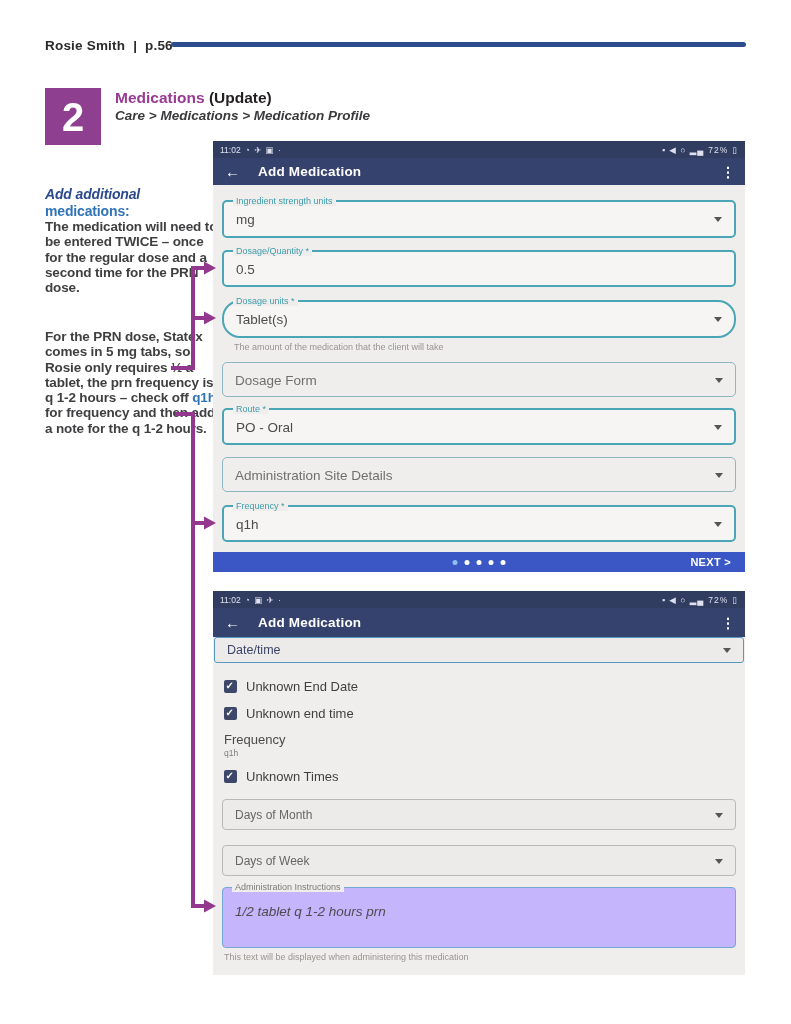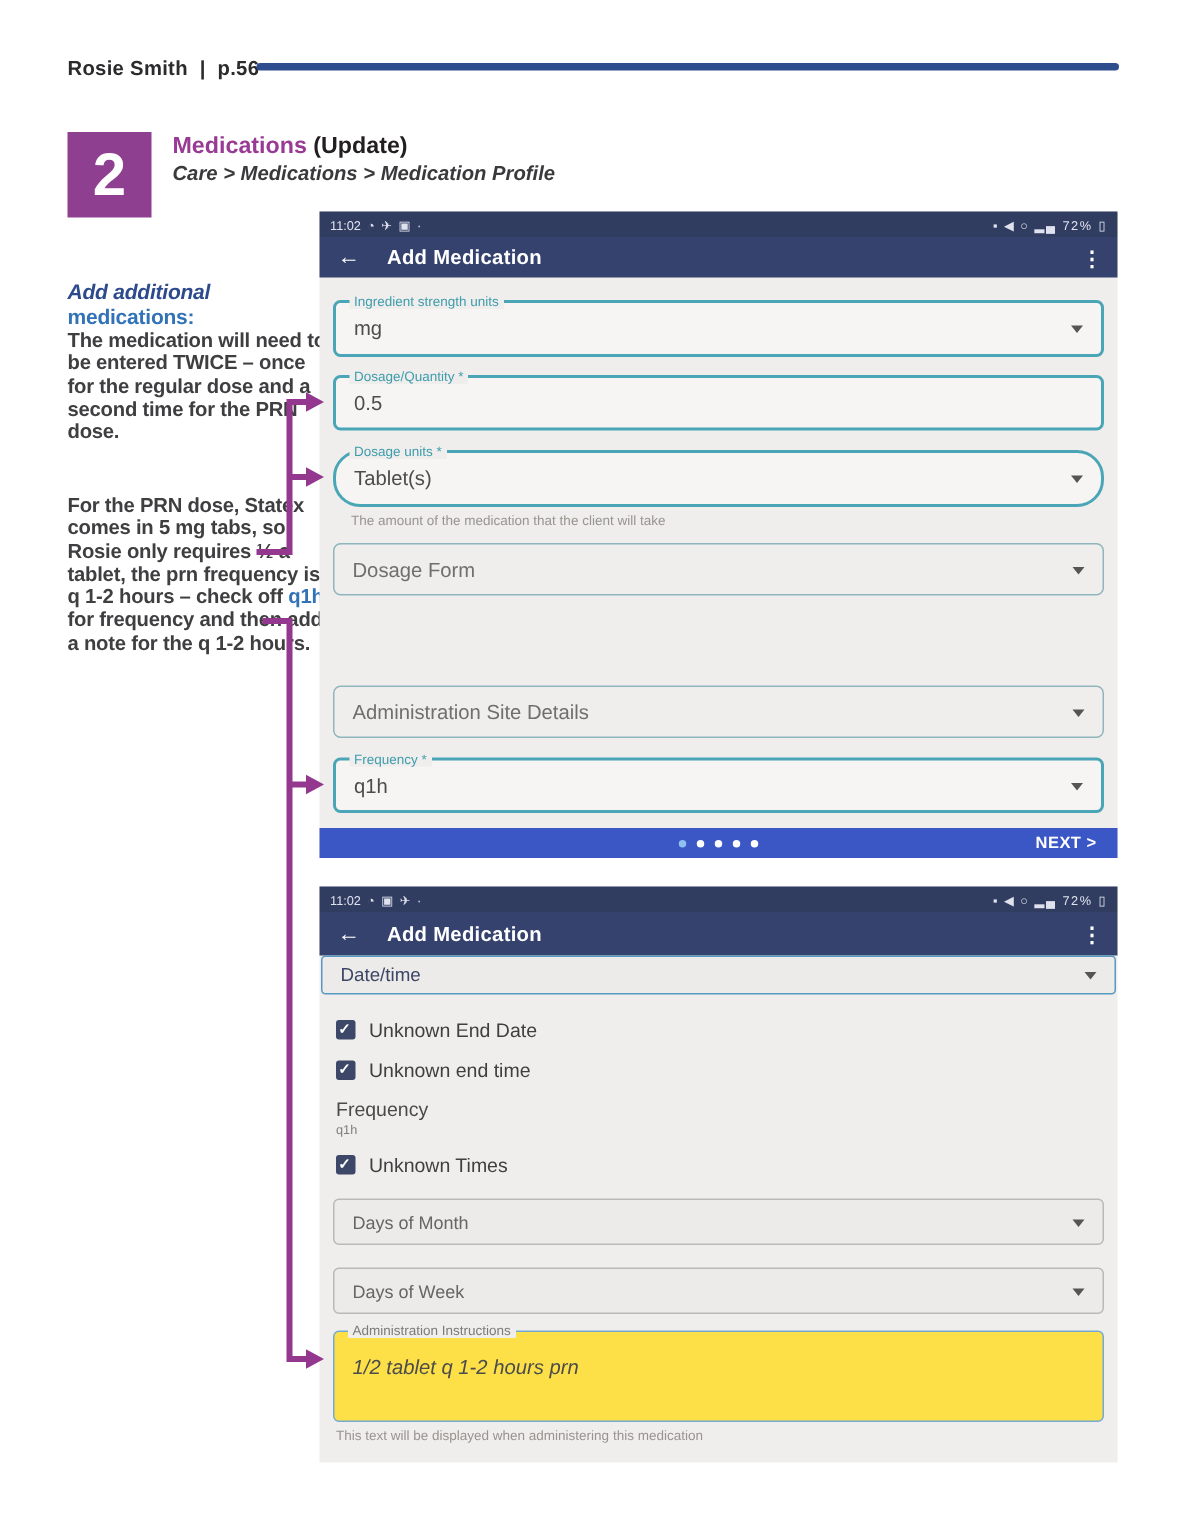--- a/index.html
+++ b/index.html
@@ -59,21 +59,21 @@
   .fld-dt { left:1px; width:530px; border:1.5px solid #569ac2; border-radius:3px; background:#ecebe9; }
   .fld-dt .fld-value { color:#3c4566; font-size:12.5px; }
   .cbrow { position:absolute; left:11px; display:flex; align-items:center; gap:9px; }
   .cbx { width:13px; height:13px; background:#3d4768; border-radius:2px; position:relative; flex:0 0 13px; }
   .cbx::after { content:"\2713"; position:absolute; left:1.5px; top:-0.5px; color:#fff; font-size:10px; font-weight:bold; }
   .cblabel { font-size:13px; color:#3f3f41; }
   .sec-label { position:absolute; left:11px; font-size:13px; color:#4a4a4a; }
   .sec-small { position:absolute; left:11px; font-size:8.5px; color:#7d7d7d; }
   .fld-gray { border:1px solid #b9b9b7; background:#ecebe9; border-radius:4px; }
   .fld-gray .fld-value { color:#666; font-size:12px; }
-  .fld-ta { border:1.5px solid #74a9d4; background:#fde047; border-radius:4px; }
+  .fld-ta { border:1.5px solid #74a9d4; background:#c4b5fd; border-radius:4px; }
   .fld-ta .fld-label { color:#7b7b79; }
   .fld-ta .fld-value { top:16px; transform:none;font-style:italic; }
 
   
   .arrows { position:absolute; left:0; top:0; width:791px; height:1024px; pointer-events:none; }
 </style>
 </head>
 <body>
 
 <div class="page">
@@ -129,20 +129,25 @@
       <span class="fld-value">Tablet(s)</span>
       <span class="caret"></span>
     </div>
     <div class="helper" style="top:201px;">The amount of the medication that the client will take</div>
 
     <div class="fld fld-ph" style="top:221px; height:35px;">
       <span class="fld-value">Dosage Form</span>
       <span class="caret"></span>
     </div>
 
+    <div class="fld fld-teal" style="top:267px; height:37px;">
+      <span class="fld-label">Route *</span>
+      <span class="fld-value">PO - Oral</span>
+      <span class="caret"></span>
+    </div>
 
     <div class="fld fld-ph" style="top:316px; height:35px;">
       <span class="fld-value">Administration Site Details</span>
       <span class="caret"></span>
     </div>
 
     <div class="fld fld-teal" style="top:364px; height:37px;">
       <span class="fld-label">Frequency *</span>
       <span class="fld-value">q1h</span>
       <span class="caret"></span>

